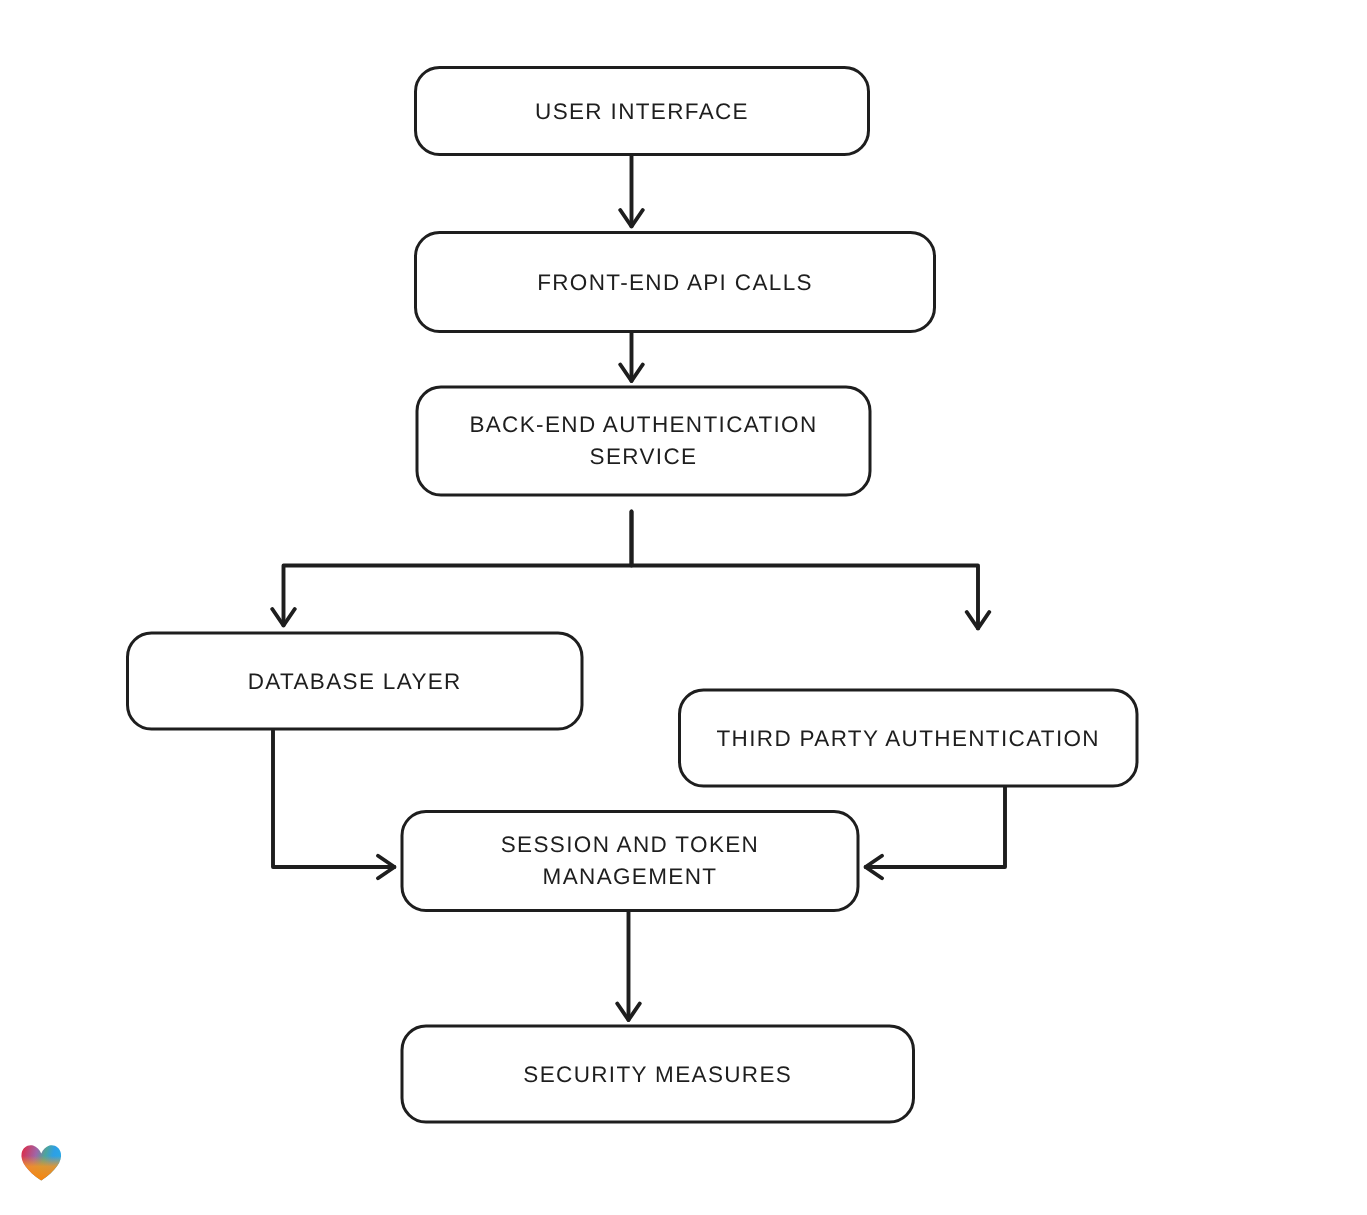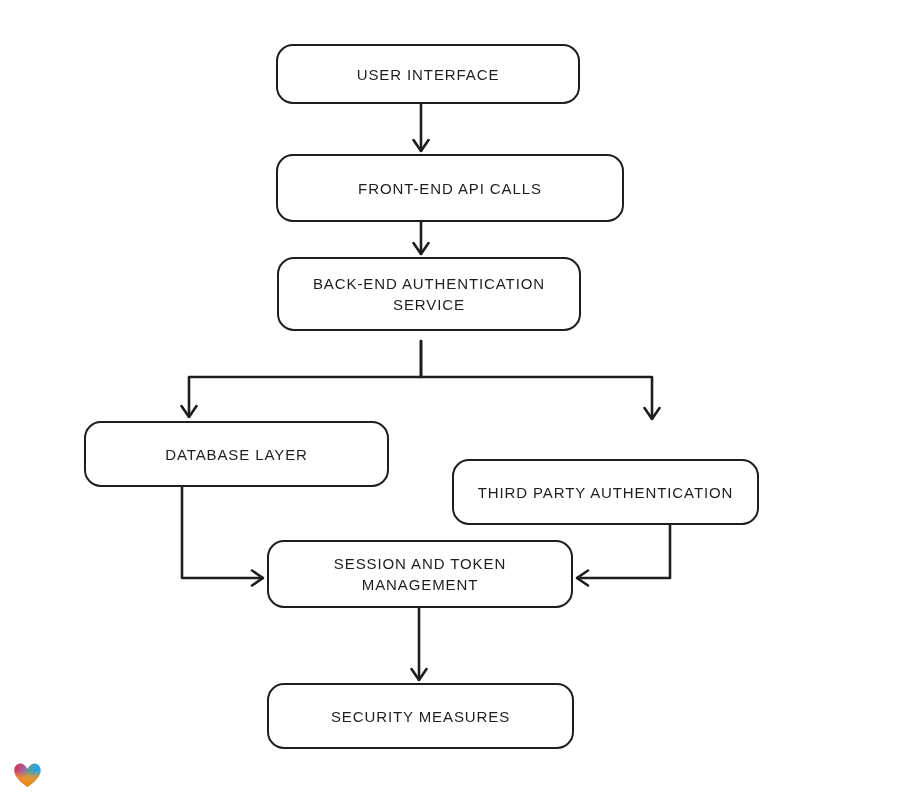--- a/index.html
+++ b/index.html
@@ -38,21 +38,21 @@
   .node .lbl { display: inline-block; }
   .lbl-w250 { max-width: 250px; }
   .lbl-w215 { max-width: 215px; }
 
   #node-user-interface      { left: 276px; top:  44px; width: 304px; height: 60px; }
   #node-frontend-api        { left: 276px; top: 154px; width: 348px; height: 68px; }
   #node-backend-auth        { left: 277px; top: 257px; width: 304px; height: 74px; }
   #node-database-layer      { left:  84px; top: 421px; width: 305px; height: 66px; }
   #node-third-party-auth    { left: 452px; top: 423px; width: 307px; height: 66px; margin-top: 36px; }
   #node-session-token       { left: 267px; top: 540px; width: 306px; height: 68px; }
-  #node-security-measures   { left: 267px; top: 683px; width: 307px; height: 66px; align-items: center; }
+  #node-security-measures   { left: 267px; top: 683px; width: 343px; height: 66px; align-items: center; }
 
   .logo {
     position: absolute;
     left: 12px; top: 760px;
     width: 31px; height: 30px;
     z-index: 3;
     cursor: pointer;
   }
 </style>
 </head>

